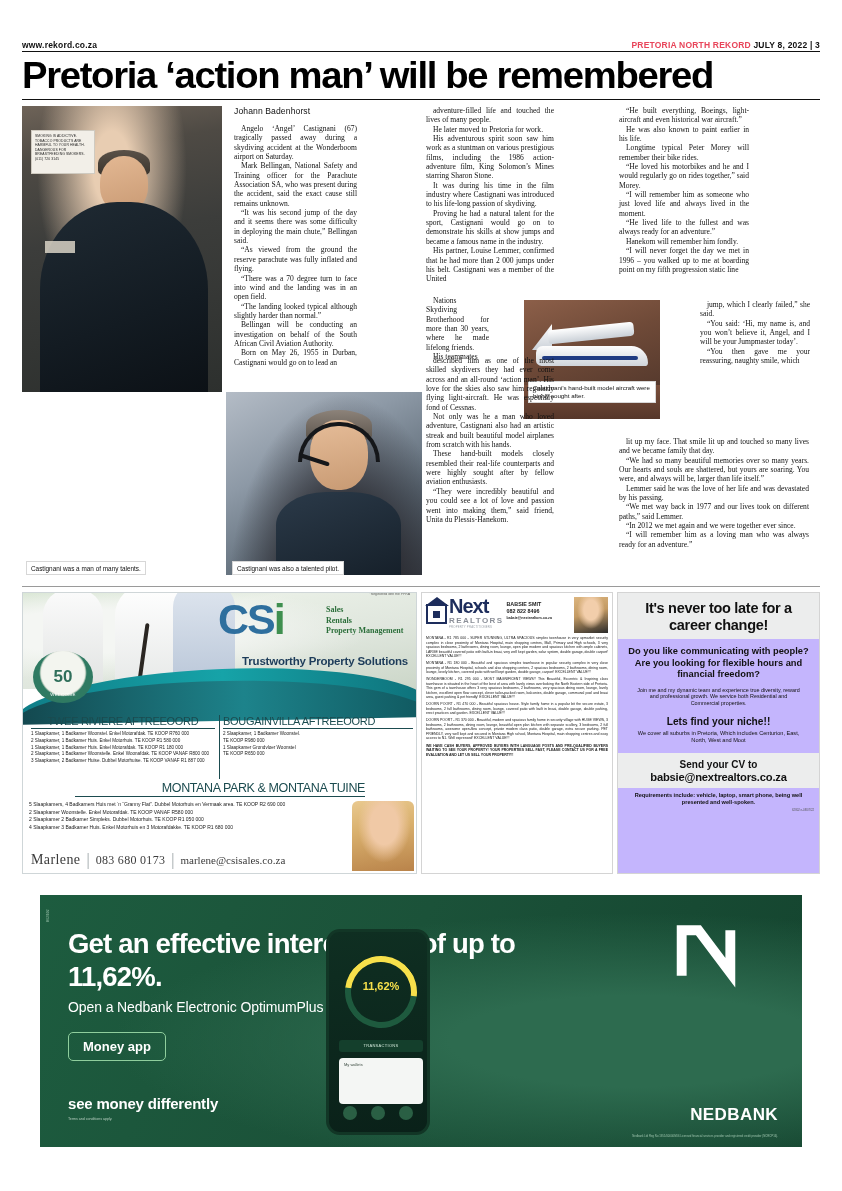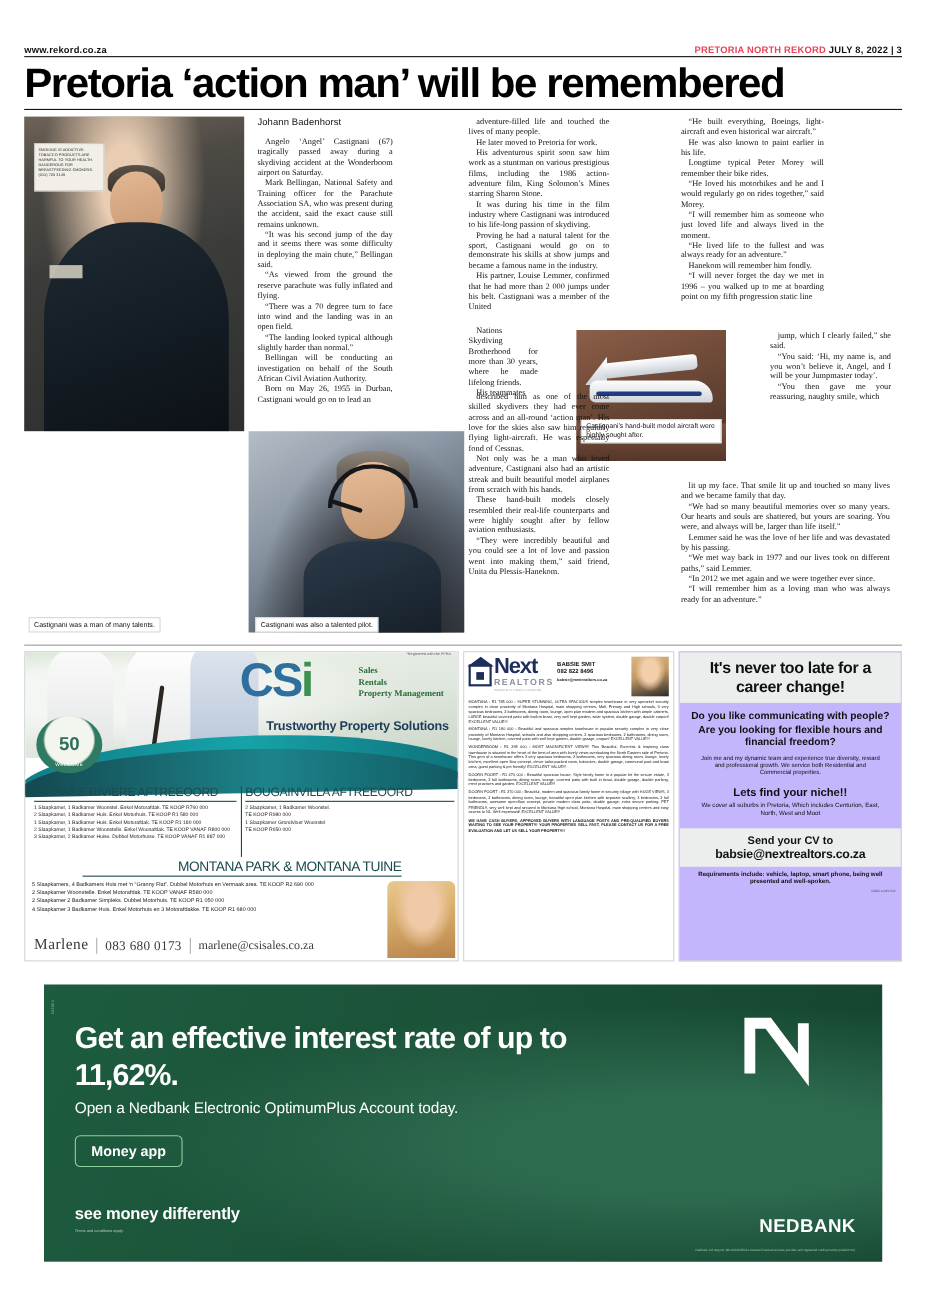--- a/index.html
+++ b/index.html
@@ -634,20 +634,33 @@
   </div>
 
   <div class="ad" id="ad-nedbank">
     <div class="nb-side">062802</div>
     <h1>Get an effective interest rate of up to 11,62%.</h1>
     <div class="nb-sub">Open a Nedbank Electronic OptimumPlus Account today.</div>
     <div class="nb-btn">Money app</div>
     <div class="nb-see">see money differently</div>
     <div class="nb-terms">Terms and conditions apply.</div>
 
+    <div class="nb-phone">
+      <div class="nb-ring"></div>
+      <div class="nb-pct">11,62%</div>
+      <div class="nb-appbar">TRANSACTIONS</div>
+      <div class="nb-card">
+        <div class="t">My wallets</div>
+      </div>
+      <div class="nb-dots">
+        <i></i>
+        <i></i>
+        <i></i>
+      </div>
+    </div>
 
     <svg class="nb-logo" viewBox="0 0 100 100">
       <path d="M18 80 L18 20 L40 20 L82 76 L82 20" fill="none" stroke="#ffffff" stroke-width="13" stroke-linejoin="miter"></path>
     </svg>
     <div class="nb-brand">NEDBANK</div>
     <div class="nb-discl">Nedbank Ltd Reg No 1951/000009/06 Licensed financial services provider and registered credit provider (NCRCP16).</div>
   </div>
 
 </div>
 

